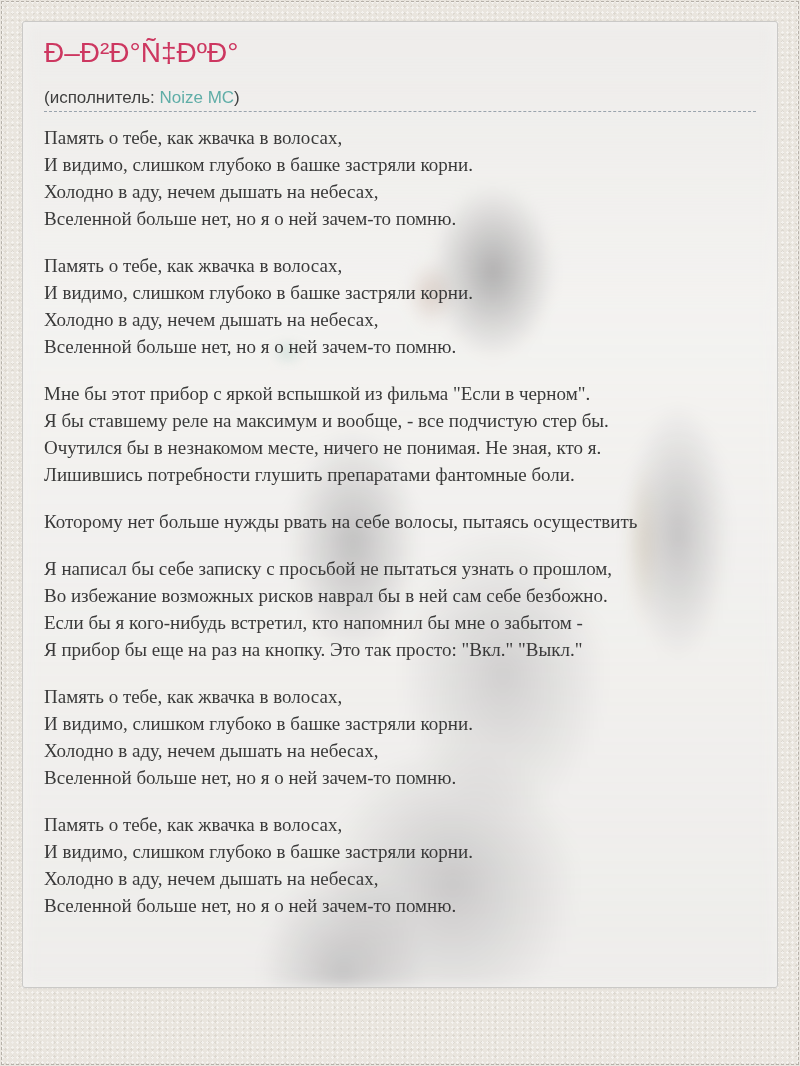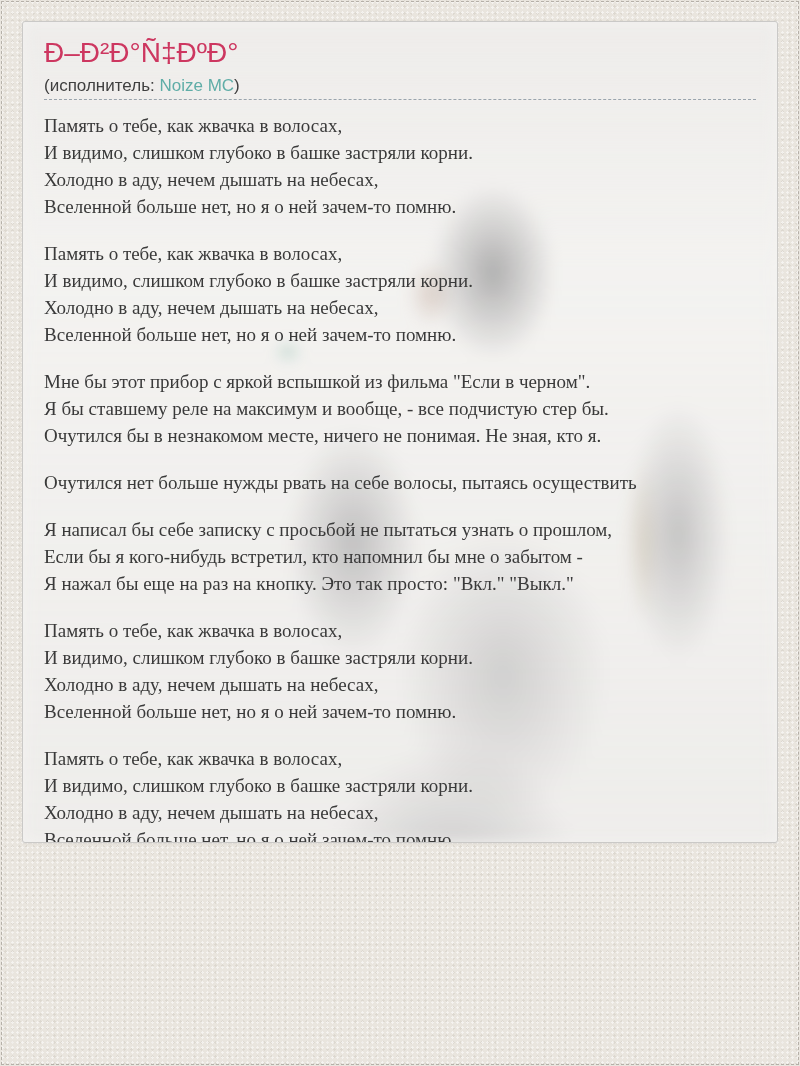--- a/index.html
+++ b/index.html
@@ -24,21 +24,21 @@
       radial-gradient(rgba(178,170,158,0.22) 1px, transparent 1.3px);
     background-size:5px 5px,7px 7px;
     background-position:0 0,2px 3px;
   }
   .stitch{
     position:absolute;inset:1px;
     border:1px dashed #b5b0a8;
     pointer-events:none;
   }
   .card{
-    position:absolute;left:22px;top:21px;width:756px;height:822px;
+    position:absolute;left:22px;top:21px;width:756px;height:967px;
     background:var(--card-background);
     border:1px solid #cac9c7;
     border-radius:3px;
     box-shadow:0 1px 2px rgba(0,0,0,0.05);
     overflow:hidden;
   }
   
   .bg-figure{
     position:absolute;inset:0;
     filter:blur(7px);
@@ -57,21 +57,21 @@
   .content{
     position:relative;z-index:1;
     padding:16px 21px 0 21px;
   }
   h1.title{
     margin:0;
     font-size:28px;font-weight:400;line-height:30px;
     color:var(--title-color);
   }
   .artist-line{
-    margin-top:7px;
+    margin-top:19px;
     font-size:17px;line-height:22px;
     color:#3f3f3f;
   }
   .artist-line a{
     color:var(--artist-link-color);
     text-decoration:none;
     cursor:pointer;
   }
   .divider{
     border-bottom:1px dashed var(--divider-color);
@@ -114,28 +114,30 @@
           <div class="stanza">
             <div class="line">Память о тебе, как жвачка в волосах,</div>
             <div class="line">И видимо, слишком глубоко в башке застряли корни.</div>
             <div class="line">Холодно в аду, нечем дышать на небесах,</div>
             <div class="line">Вселенной больше нет, но я о ней зачем-то помню.</div>
           </div>
           <div class="stanza">
             <div class="line">Мне бы этот прибор с яркой вспышкой из фильма "Если в черном".</div>
             <div class="line">Я бы ставшему реле на максимум и вообще, - все подчистую стер бы.</div>
             <div class="line">Очутился бы в незнакомом месте, ничего не понимая. Не зная, кто я.</div>
+            <div class="line">Лишившись потребности глушить препаратами фантомные боли.</div>
           </div>
           <div class="stanza">
-            <div class="line">Очутился нет больше нужды рвать на себе волосы, пытаясь осуществить</div>
+            <div class="line">Которому нет больше нужды рвать на себе волосы, пытаясь осуществить</div>
           </div>
           <div class="stanza">
             <div class="line">Я написал бы себе записку с просьбой не пытаться узнать о прошлом,</div>
+            <div class="line">Во избежание возможных рисков наврал бы в ней сам себе безбожно.</div>
             <div class="line">Если бы я кого-нибудь встретил, кто напомнил бы мне о забытом -</div>
-            <div class="line">Я нажал бы еще на раз на кнопку. Это так просто: "Вкл." "Выкл."</div>
+            <div class="line">Я прибор бы еще на раз на кнопку. Это так просто: "Вкл." "Выкл."</div>
           </div>
           <div class="stanza">
             <div class="line">Память о тебе, как жвачка в волосах,</div>
             <div class="line">И видимо, слишком глубоко в башке застряли корни.</div>
             <div class="line">Холодно в аду, нечем дышать на небесах,</div>
             <div class="line">Вселенной больше нет, но я о ней зачем-то помню.</div>
           </div>
           <div class="stanza">
             <div class="line">Память о тебе, как жвачка в волосах,</div>
             <div class="line">И видимо, слишком глубоко в башке застряли корни.</div>

